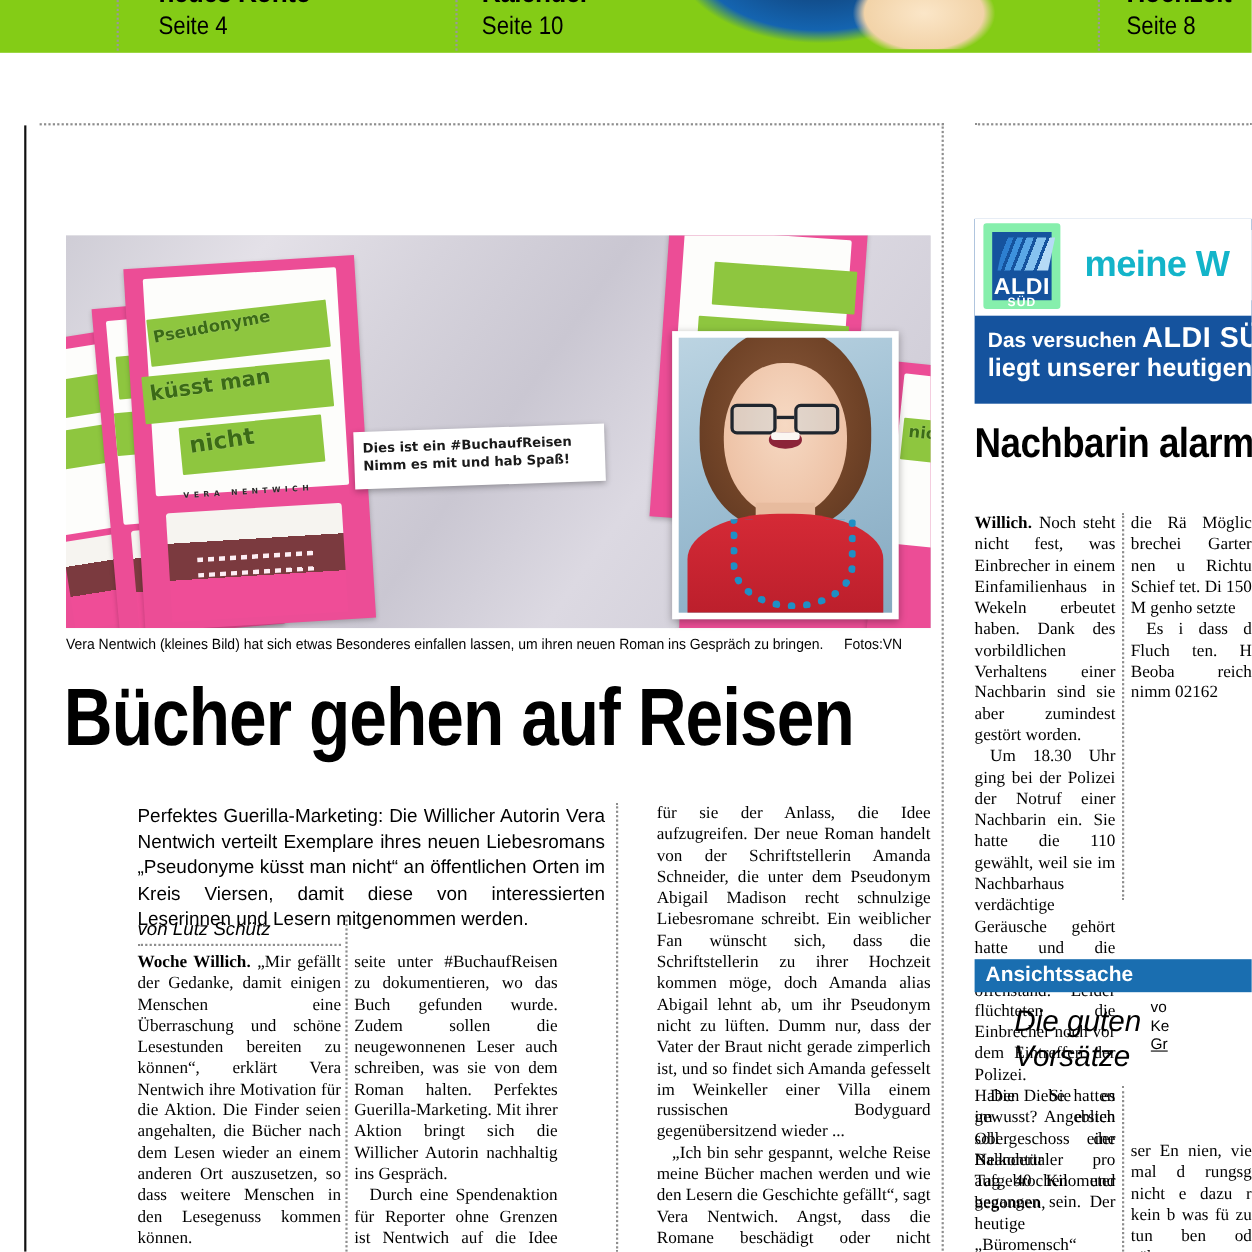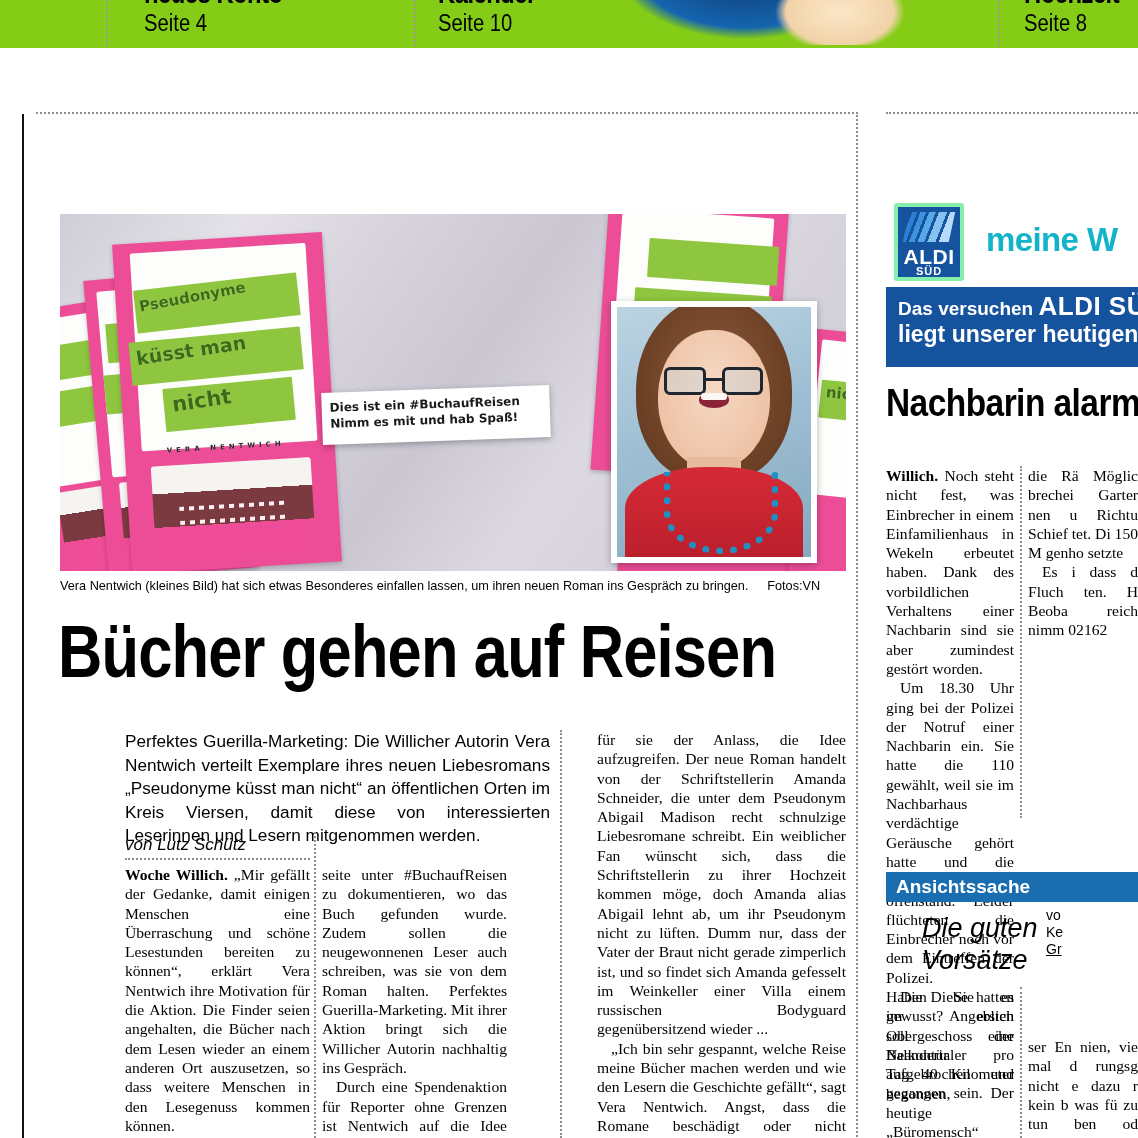--- a/index.html
+++ b/index.html
@@ -360,21 +360,21 @@
     position: absolute;
     left: 0; top: 0;
     width: 252px; height: 88px;
     background: #ffffff;
   }
   .aldi-logo {
     position: absolute;
     left: 8px; top: 4px;
     width: 70px; height: 78px;
     background: #15539e;
-    border: 4px solid #86efac;
+    border: 8px solid #86efac;
     box-sizing: border-box;
     border-radius: 3px;
     text-decoration: underline;
   }
   .aldi-bars {
     position: absolute;
     left: 8px; top: 5px;
     width: 46px; height: 30px;
     background:
       linear-gradient(100deg, transparent 0 6%, #2d7fd0 6% 16%, transparent 16% 22%,

